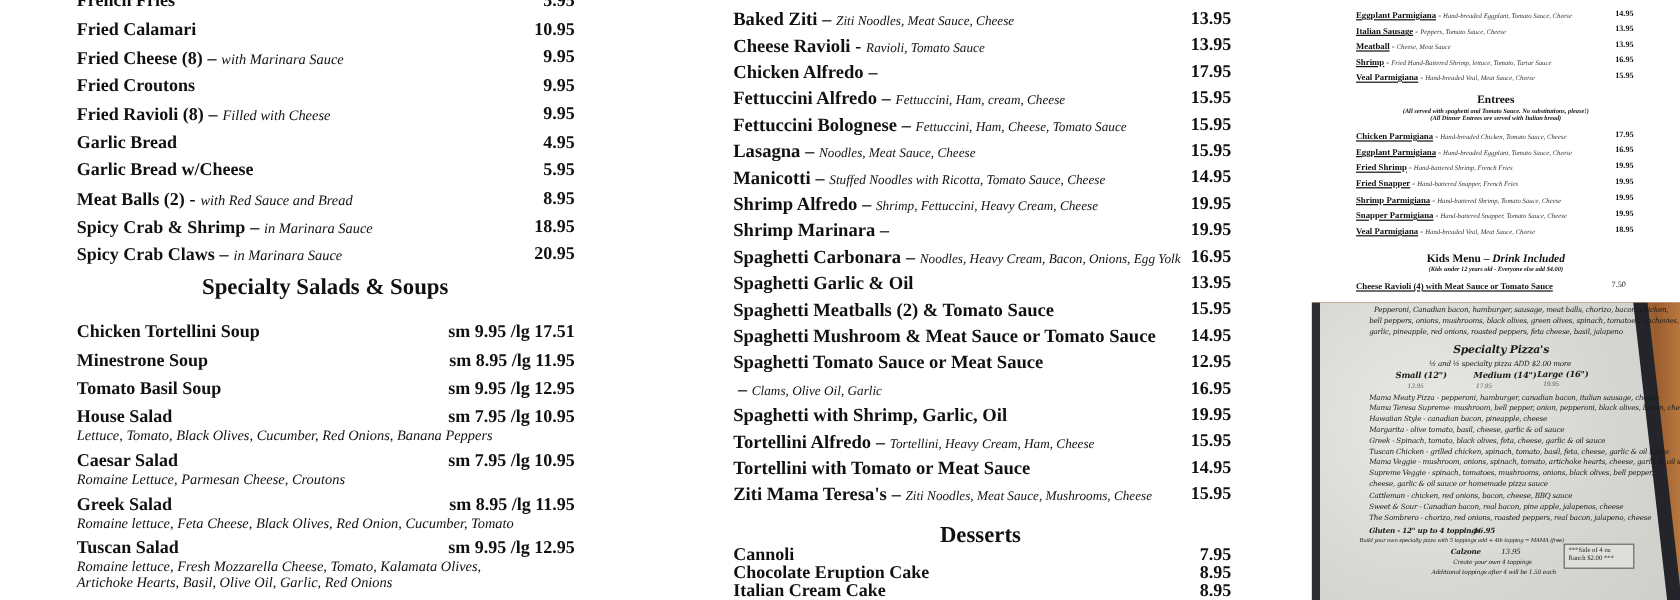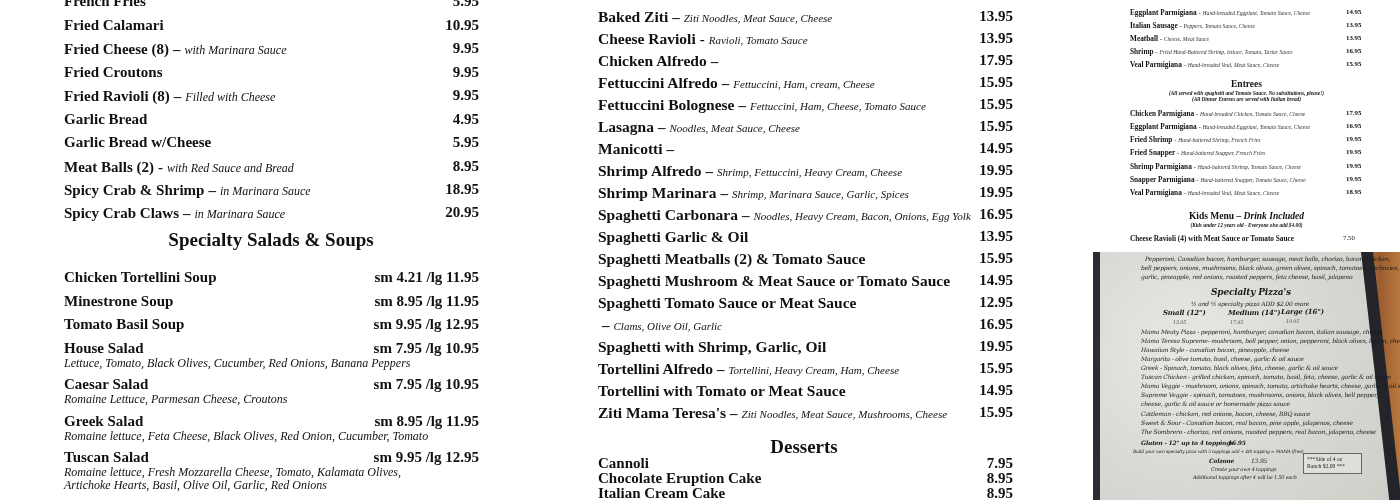--- a/index.html
+++ b/index.html
@@ -1,21 +1,21 @@
 <!DOCTYPE html>
 <html><head>
 <meta charset="utf-8">
 <style>
   * { box-sizing: border-box; margin: 0; padding: 0; }
   html, body { width: 1400px; height: 500px; overflow: hidden; background: #ffffff; }
   body { position: relative; font-family: "Liberation Serif", "DejaVu Serif", serif; color: #111; }
 
   .panel { position: absolute; top: 0; height: 500px; background: #fff; overflow: hidden; }
   #left-panel { left: 0; width: 492px; }
-  #mid-panel { left: 483px; width: 592px; }
+  #mid-panel { left: 496px; width: 592px; }
   #right-panel { left: 1093px; width: 307px; }
 
   .row { position: absolute; display: flex; align-items: baseline; white-space: nowrap; }
   .name { font-weight: bold; font-size: 15px; }
   .desc { font-style: italic; font-size: 12px; }
   .dash { font-weight: bold; font-size: 15px; }
   .price { position: absolute; font-weight: bold; font-size: 15px; text-align: right; white-space: nowrap; }
 
   
   #left-panel .row { left: 64px; }
@@ -29,21 +29,21 @@
   
   #mid-panel .row { left: 115px; }
   #mid-panel .price { right: 62px; }
   #mid-panel .name { font-size: 15.5px; }
   #mid-panel .desc { font-size: 11px; }
   .dessert-row { position: absolute; left: 115px; font-weight: bold; font-size: 15px; white-space: nowrap; }
   .dessert-price { position: absolute; right: 62px; font-weight: bold; font-size: 15px; }
 
   
   .mini { position: absolute; left: 37px; font-size: 7px; white-space: nowrap; }
-  .mini b { font-weight: bold; font-size: 7.3px; }
+  .mini b { font-weight: bold; font-size: 7.3px; text-decoration: underline; }
   .mini i { font-style: italic; font-size: 5.6px; color: #333; }
   .mini-price { position: absolute; left: 253px; font-weight: bold; font-size: 6.8px; }
   .mini-title { position: absolute; left: 0; width: 100%; text-align: center; font-weight: bold; font-size: 9.5px; }
   .mini-note { position: absolute; left: 0; width: 100%; text-align: center; font-style: italic; font-weight: bold; font-size: 5.3px; }
 
   
   #menu-photo { position: absolute; left: 0; top: 252px; width: 307px; height: 248px; overflow: hidden; background: #a8683a; }
   .photo-border-left { position: absolute; left: 0; top: 0; width: 7px; height: 248px; background: #2b2d33; }
   .photo-paper { position: absolute; left: 7px; top: 0; width: 290px; height: 248px; background: #dcdcd8;
     clip-path: polygon(0 0, 92% 0, 100% 100%, 0 100%);
@@ -100,21 +100,21 @@
     <div class="row" style="top:204px"><span class="name">Spicy Crab Claws</span>&nbsp;<span class="dash">–</span>&nbsp;<span class="desc">in Marinara Sauce</span></div>
     <div class="price" style="top:204px">20.95</div>
   </div>
 
   <div class="section-title" style="top:229px; padding-left:50px;">Specialty Salads &amp; Soups</div>
 
   <div>
     <div class="row" style="top:269px">
         <span class="name">Chicken Tortellini Soup</span>
       </div>
-    <div class="price" style="top:269px">sm 4.21 /lg 11.95</div>
+    <div class="price" style="top:269px">sm 9.95 /lg 17.51</div>
 
     <div class="row" style="top:293px">
         <span class="name">Minestrone Soup</span>
       </div>
     <div class="price" style="top:293px">sm 8.95 /lg 11.95</div>
 
     <div class="row" style="top:316px">
         <span class="name">Tomato Basil Soup</span>
       </div>
     <div class="price" style="top:316px">sm 9.95 /lg 12.95</div>
@@ -159,27 +159,27 @@
 
     <div class="row" style="top:74px"><span class="name">Fettuccini Alfredo</span>&nbsp;<span class="dash">–</span>&nbsp;<span class="desc">Fettuccini, Ham, cream, Cheese</span></div>
     <div class="price" style="top:74px">15.95</div>
 
     <div class="row" style="top:96px"><span class="name">Fettuccini Bolognese</span>&nbsp;<span class="dash">–</span>&nbsp;<span class="desc">Fettuccini, Ham, Cheese, Tomato Sauce</span></div>
     <div class="price" style="top:96px">15.95</div>
 
     <div class="row" style="top:118px"><span class="name">Lasagna</span>&nbsp;<span class="dash">–</span>&nbsp;<span class="desc">Noodles, Meat Sauce, Cheese</span></div>
     <div class="price" style="top:118px">15.95</div>
 
-    <div class="row" style="top:140px"><span class="name">Manicotti</span>&nbsp;<span class="dash">–</span>&nbsp;</div>
+    <div class="row" style="top:140px"><span class="name">Manicotti</span>&nbsp;<span class="dash">–</span>&nbsp;<span class="desc">Stuffed Noodles with Ricotta, Tomato Sauce, Cheese</span></div>
     <div class="price" style="top:140px">14.95</div>
 
     <div class="row" style="top:162px"><span class="name">Shrimp Alfredo</span>&nbsp;<span class="dash">–</span>&nbsp;<span class="desc">Shrimp, Fettuccini, Heavy Cream, Cheese</span></div>
     <div class="price" style="top:162px">19.95</div>
 
-    <div class="row" style="top:184px"><span class="name">Shrimp Marinara</span>&nbsp;<span class="dash">–</span>&nbsp;<span class="desc">Shrimp, Marinara Sauce, Garlic, Spices</span></div>
+    <div class="row" style="top:184px"><span class="name">Shrimp Marinara</span>&nbsp;<span class="dash">–</span>&nbsp;</div>
     <div class="price" style="top:184px">19.95</div>
 
     <div class="row" style="top:206px"><span class="name">Spaghetti Carbonara</span>&nbsp;<span class="dash">–</span>&nbsp;<span class="desc">Noodles, Heavy Cream, Bacon, Onions, Egg Yolk</span></div>
     <div class="price" style="top:206px">16.95</div>
 
     <div class="row" style="top:228px">
         <span class="name">Spaghetti Garlic &amp; Oil</span>
       </div>
     <div class="price" style="top:228px">13.95</div>
 

